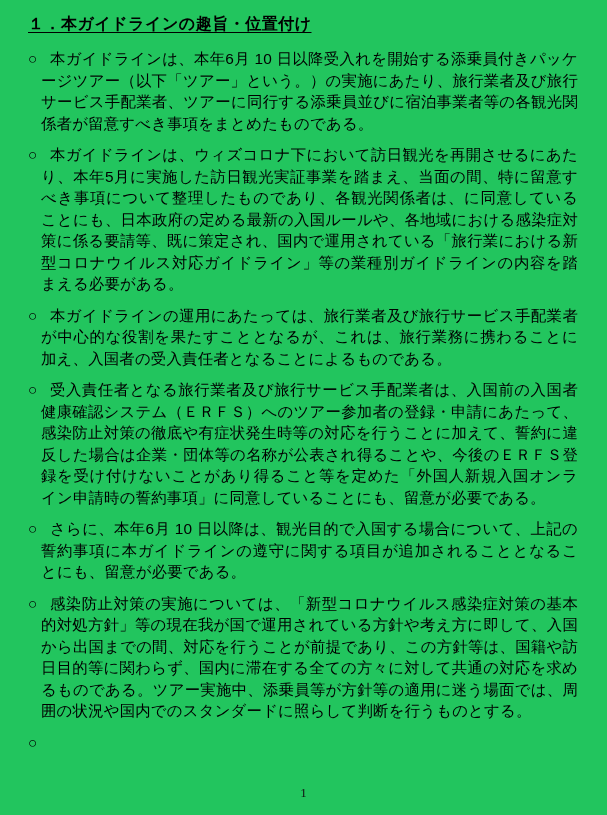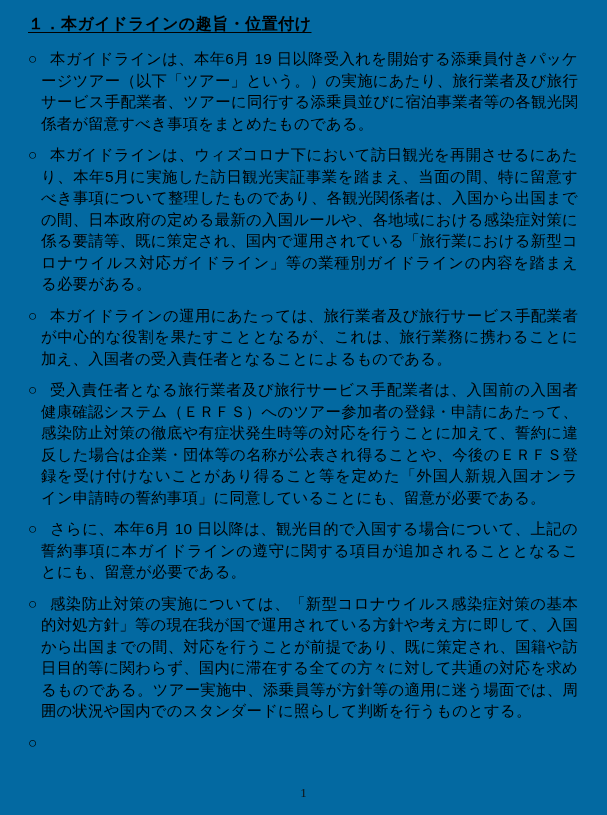--- a/index.html
+++ b/index.html
@@ -13,21 +13,21 @@
     font-family: "Liberation Sans", "DejaVu Sans", sans-serif;
     color: #000000;
     position: relative;
     overflow: hidden;
   }
   .page {
     box-sizing: border-box;
     width: 607px;
     height: 815px;
     padding: 13px 29px 0 28px;
-    background: #0369a1;
+    background: #22c55e;
     position: relative;
   }
   .doc-title {
     font-size: 16px;
     font-weight: bold;
     text-decoration: underline;
     text-underline-offset: 3px;
     letter-spacing: 0.5px;
     line-height: 22px;
     margin: 0 0 13px 0;
@@ -65,46 +65,46 @@
 </style>
 </head>
 <body>
 
 <div class="page">
 
   <h1 class="doc-title">１．本ガイドラインの趣旨・位置付け</h1>
 
   <div class="para">
     <span class="bullet">○</span>
-    <span>本ガイドラインは、本年6月 19 日以降受入れを開始する添乗員付きパッケージツアー（以下「ツアー」という。）の実施にあたり、旅行業者及び旅行サービス手配業者、ツアーに同行する添乗員並びに宿泊事業者等の各観光関係者が留意すべき事項をまとめたものである。</span>
+    <span>本ガイドラインは、本年6月 10 日以降受入れを開始する添乗員付きパッケージツアー（以下「ツアー」という。）の実施にあたり、旅行業者及び旅行サービス手配業者、ツアーに同行する添乗員並びに宿泊事業者等の各観光関係者が留意すべき事項をまとめたものである。</span>
   </div>
 
   <div class="para">
     <span class="bullet">○</span>
-    <span>本ガイドラインは、ウィズコロナ下において訪日観光を再開させるにあたり、本年5月に実施した訪日観光実証事業を踏まえ、当面の間、特に留意すべき事項について整理したものであり、各観光関係者は、入国から出国までの間、日本政府の定める最新の入国ルールや、各地域における感染症対策に係る要請等、既に策定され、国内で運用されている「旅行業における新型コロナウイルス対応ガイドライン」等の業種別ガイドラインの内容を踏まえる必要がある。</span>
+    <span>本ガイドラインは、ウィズコロナ下において訪日観光を再開させるにあたり、本年5月に実施した訪日観光実証事業を踏まえ、当面の間、特に留意すべき事項について整理したものであり、各観光関係者は、に同意していることにも、日本政府の定める最新の入国ルールや、各地域における感染症対策に係る要請等、既に策定され、国内で運用されている「旅行業における新型コロナウイルス対応ガイドライン」等の業種別ガイドラインの内容を踏まえる必要がある。</span>
   </div>
 
   <div class="para">
     <span class="bullet">○</span>
     <span>本ガイドラインの運用にあたっては、旅行業者及び旅行サービス手配業者が中心的な役割を果たすこととなるが、これは、旅行業務に携わることに加え、入国者の受入責任者となることによるものである。</span>
   </div>
 
   <div class="para">
     <span class="bullet">○</span>
     <span>受入責任者となる旅行業者及び旅行サービス手配業者は、入国前の入国者健康確認システム（ＥＲＦＳ）へのツアー参加者の登録・申請にあたって、感染防止対策の徹底や有症状発生時等の対応を行うことに加えて、誓約に違反した場合は企業・団体等の名称が公表され得ることや、今後のＥＲＦＳ登録を受け付けないことがあり得ること等を定めた「外国人新規入国オンライン申請時の誓約事項」に同意していることにも、留意が必要である。</span>
   </div>
 
   <div class="para">
     <span class="bullet">○</span>
     <span>さらに、本年6月 10 日以降は、観光目的で入国する場合について、上記の誓約事項に本ガイドラインの遵守に関する項目が追加されることとなることにも、留意が必要である。</span>
   </div>
 
   <div class="para">
     <span class="bullet">○</span>
-    <span>感染防止対策の実施については、「新型コロナウイルス感染症対策の基本的対処方針」等の現在我が国で運用されている方針や考え方に即して、入国から出国までの間、対応を行うことが前提であり、既に策定され、国籍や訪日目的等に関わらず、国内に滞在する全ての方々に対して共通の対応を求めるものである。ツアー実施中、添乗員等が方針等の適用に迷う場面では、周囲の状況や国内でのスタンダードに照らして判断を行うものとする。</span>
+    <span>感染防止対策の実施については、「新型コロナウイルス感染症対策の基本的対処方針」等の現在我が国で運用されている方針や考え方に即して、入国から出国までの間、対応を行うことが前提であり、この方針等は、国籍や訪日目的等に関わらず、国内に滞在する全ての方々に対して共通の対応を求めるものである。ツアー実施中、添乗員等が方針等の適用に迷う場面では、周囲の状況や国内でのスタンダードに照らして判断を行うものとする。</span>
   </div>
 
   <div class="para">
     <span class="bullet">○</span>
   </div>
 
   <div class="page-number">1</div>
 
 </div>
 

